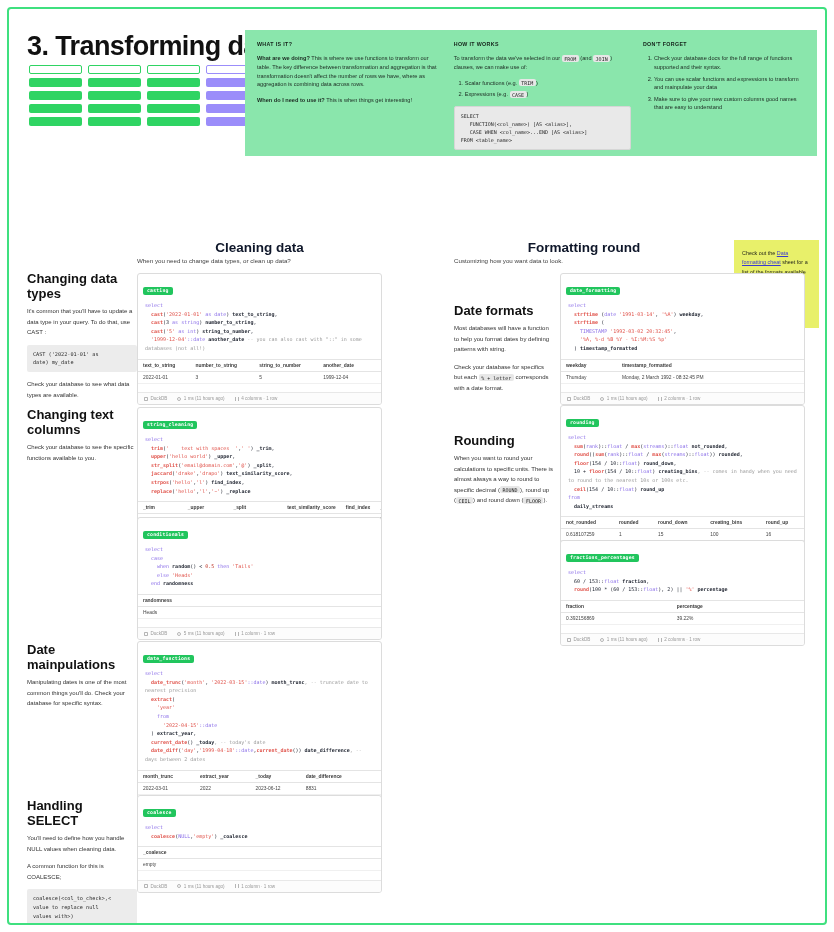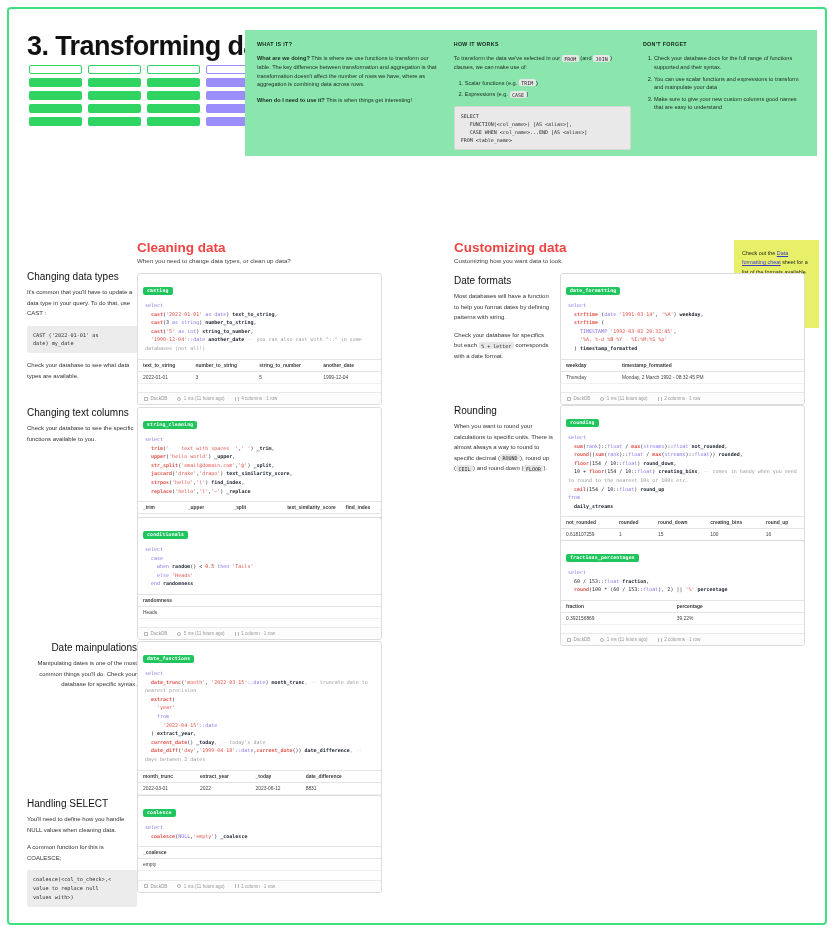--- a/index.html
+++ b/index.html
@@ -56,24 +56,24 @@
     font-family:"DejaVu Sans Mono", monospace; font-size:5px;
     background:#e7e7e7; border-radius:2px; padding:0.5px 2.5px; color:#222;
   }
   .codeblk {
     background:#e9e9e9; border:1px solid #d6d6d6; border-radius:2px;
     font-family:"DejaVu Sans Mono", monospace; font-size:5px; line-height:1.6;
     padding:5px 6px; color:#2b2b2b; white-space:pre;
   }
 
   
-  .sect-title { font-size:13.5px; font-weight:bold; color:#ef4444; }
+  .sect-title { font-size:13.5px; font-weight:bold; color:#0f172a;text-align:center; }
   .sect-sub { font-size:6.2px; color:#3d3d3d; margin-top:2px; }
 
-  .blk-title { font-size:10px; font-weight:normal; color:#111; margin-bottom:5px; }
+  .blk-title { font-size:13px; font-weight:bold; color:#111; margin-bottom:5px; }
   .blk-txt { font-size:6px; line-height:1.75; color:#333; }
   .blk-txt p { margin:0 0 7px 0; }
   .snippet {
     background:#ececec; border-radius:2px; padding:5px 6px; margin:2px 0 7px 0;
     font-family:"DejaVu Sans Mono", monospace; font-size:5.2px; line-height:1.7;
     color:#2a2a2a; white-space:pre-wrap;
   }
 
   
   .card {
@@ -119,21 +119,21 @@
   
   .sticky {
     position:absolute; left:725px; top:231px; width:85px; height:88px;
     background:#e8f06a; padding:9px 8px;
     font-size:5.4px; line-height:1.75; color:#26281a;
   }
   .sticky a { color:#3a3ad0; text-decoration:underline; }
 
   .col-left  { position:absolute; left:18px;  width:110px; }
   .card-left { position:absolute; left:128px; width:245px; }
-  .col-right { position:absolute; left:445px; width:100px; }
+  .col-right { position:absolute; left:445px; width:100px;margin-top:28px; }
   .card-right{ position:absolute; left:551px; width:245px; }
 </style>
 </head>
 <body>
 
 <div class="page">
 
   <div class="hero">
     <div class="hero-title">3. Transforming data</div>
 
@@ -329,21 +329,21 @@
           </tr>
         </tbody>
       </table>
     <div class="card-foot">
         <span class="fi"><i class="sq"></i>DuckDB</span>
         <span class="fi"><i class="ci"></i>5 ms (11 hours ago)</span>
         <span class="fi"><i class="bars"></i>1 column · 1 row</span>
       </div>
   </div>
 
-  <div class="col-left" style="top:633px;text-align:right;">
+  <div class="col-left" style="top:633px;">
     <div class="blk-title">Date mainpulations</div>
     <div class="blk-txt">
         <p>Manipulating dates is one of the most common things you'll do. Check your database for specific syntax.</p>
       </div>
   </div>
   <div class="card card-left" style="top:632px;">
     <div class="card-tagrow"><span class="tag">date_functions</span></div>
     <div class="code"><span class="kw">select</span>
 <span class="fn">  date_trunc</span><span>(</span><span class="str">'month'</span><span>, </span><span class="str">'2022-03-15'</span><span class="kw">::date</span><span>) </span><span class="id">month_trunc</span><span class="cm">, -- truncate date to nearest precision</span>
 <span class="fn">  extract</span><span>(</span>
@@ -415,21 +415,21 @@
         </tbody>
       </table>
     <div class="card-foot">
         <span class="fi"><i class="sq"></i>DuckDB</span>
         <span class="fi"><i class="ci"></i>1 ms (11 hours ago)</span>
         <span class="fi"><i class="bars"></i>1 column · 1 row</span>
       </div>
   </div>
 
   <div style="position:absolute; left:445px; top:231px; width:260px;">
-    <div class="sect-title">Customizing data</div>
+    <div class="sect-title">Formatting round</div>
     <div class="sect-sub">Customizing how you want data to look.</div>
   </div>
 
   <div class="sticky">
     <span>Check out the </span><a href="#">Data formatting cheat</a><span> sheet for a list of the formats available for dates and times.</span>
   </div>
 
   <div class="col-right" style="top:266px;">
     <div class="blk-title">Date formats</div>
     <div class="blk-txt">

